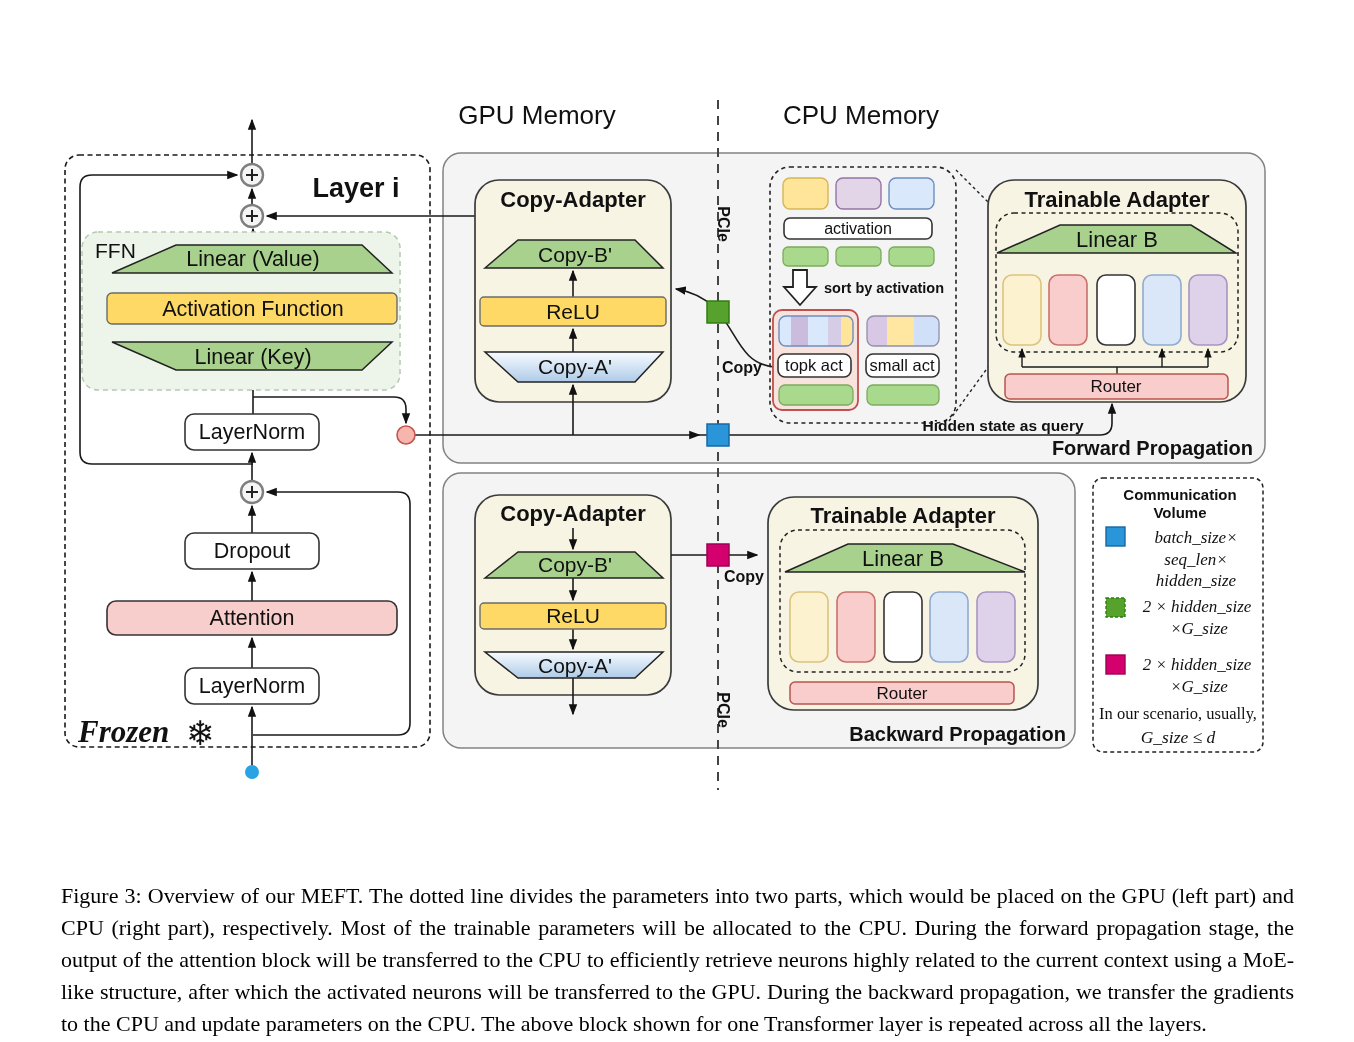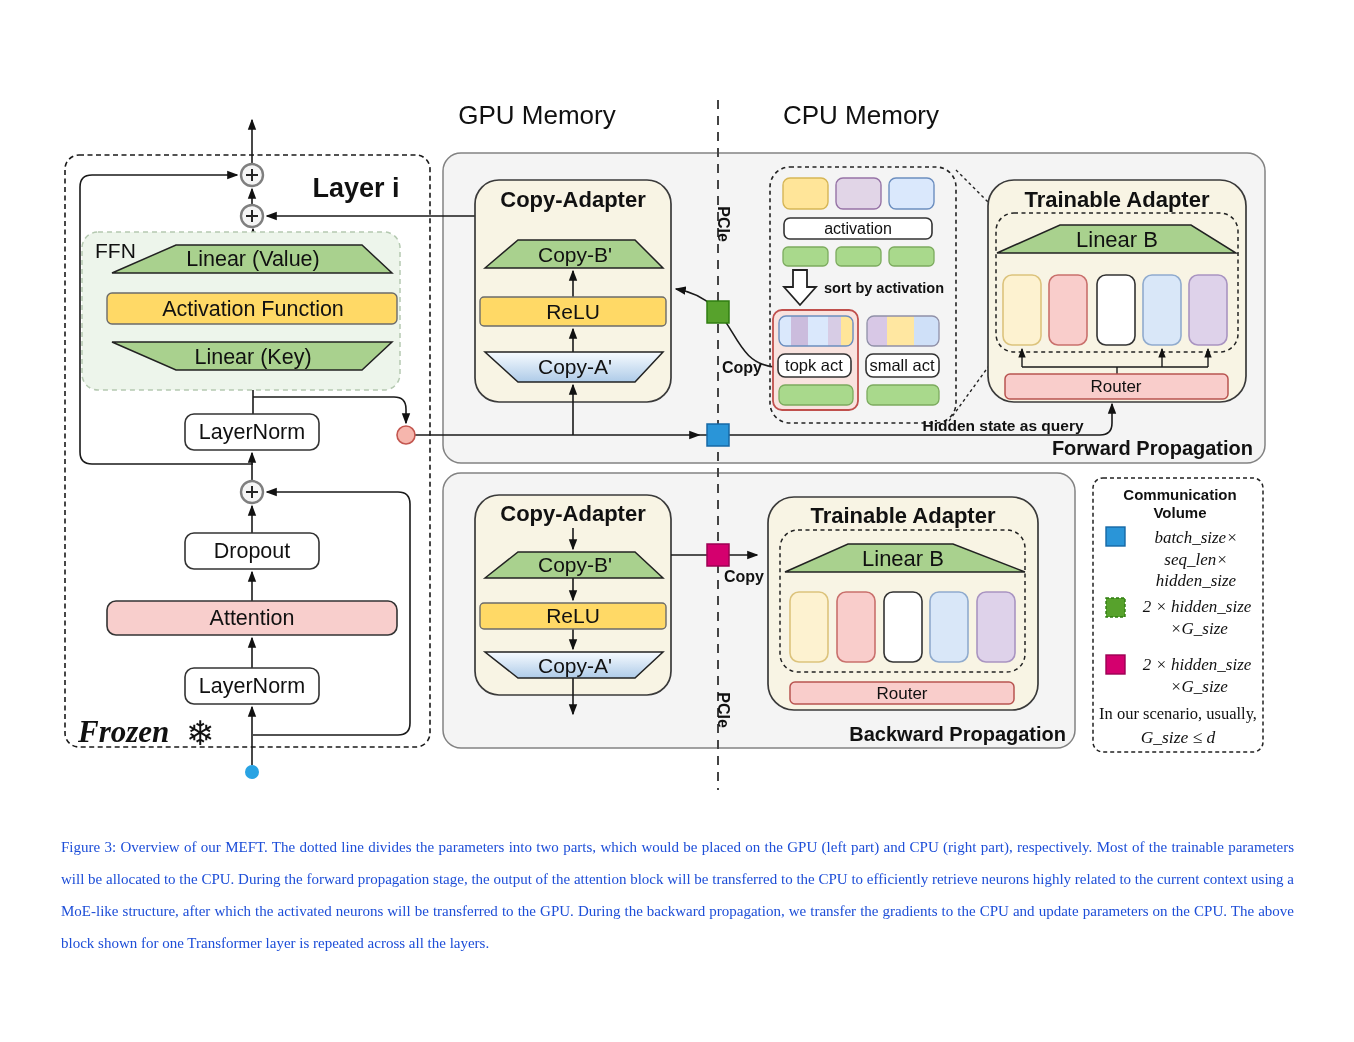--- a/index.html
+++ b/index.html
@@ -17,23 +17,23 @@
   .gray-box{fill:#f4f4f4;stroke:#828282;stroke-width:1.5;}
   .cream-box{fill:#f8f4e4;stroke:#3a3a3a;stroke-width:1.7;}
   .green-trap{fill:#a9d18e;stroke:#222;stroke-width:1.5;}
   .yellow-rect{fill:#ffd966;stroke:#6b6b6b;stroke-width:1.4;}
   .white-node{fill:#ffffff;stroke:#333;stroke-width:1.6;}
   .pink-rect{fill:#f8cecc;stroke:#333;stroke-width:1.6;}
   .router-rect{fill:#f9cdcb;stroke:#b85450;stroke-width:1.5;}
   .inner-dash{fill:none;stroke:#222;stroke-width:1.5;stroke-dasharray:4 3.5;}
   .callout{stroke:#222;stroke-width:1.4;stroke-dasharray:3 3;fill:none;}
   .legend-dash{fill:#ffffff;stroke:#222;stroke-width:1.5;stroke-dasharray:4 3;}
-  .caption{position:absolute;left:61px;top:816px;width:1233px;
-           font-family:"Liberation Serif", serif;font-size:15px;line-height:32px;
-           text-align:justify;color:#1d4ed8;}
+  .caption{position:absolute;left:61px;top:858px;width:1233px;
+           font-family:"Liberation Serif", serif;font-size:22px;line-height:32px;
+           text-align:justify;color:#000000;}
 </style>
 </head>
 <body>
 
 <div class="page">
 <svg width="1354" height="800" viewBox="0 0 1354 800">
   <defs>
     <marker id="arr" viewBox="0 0 8 6" refX="7" refY="3" markerWidth="7" markerHeight="6" orient="auto">
       <path d="M0,0 L8,3 L0,6 Z" fill="#111"></path>
     </marker>

